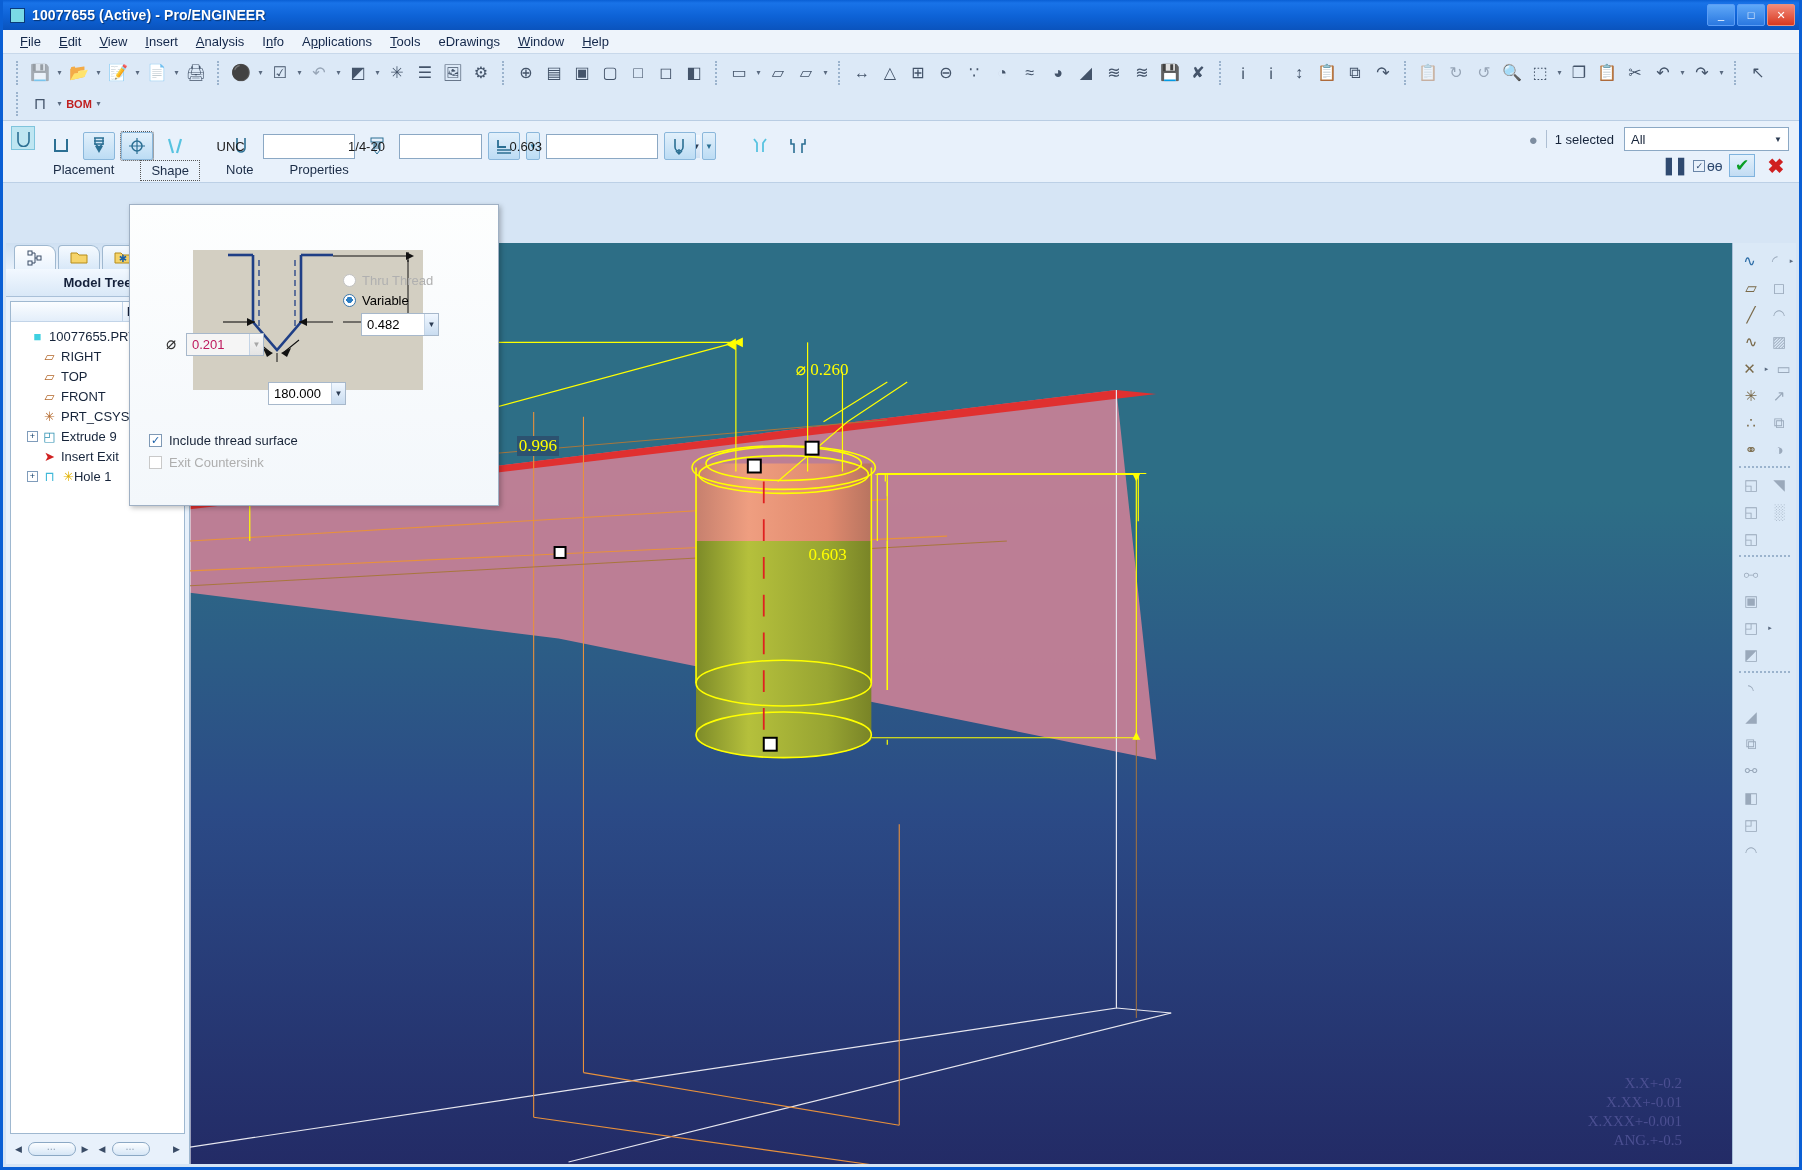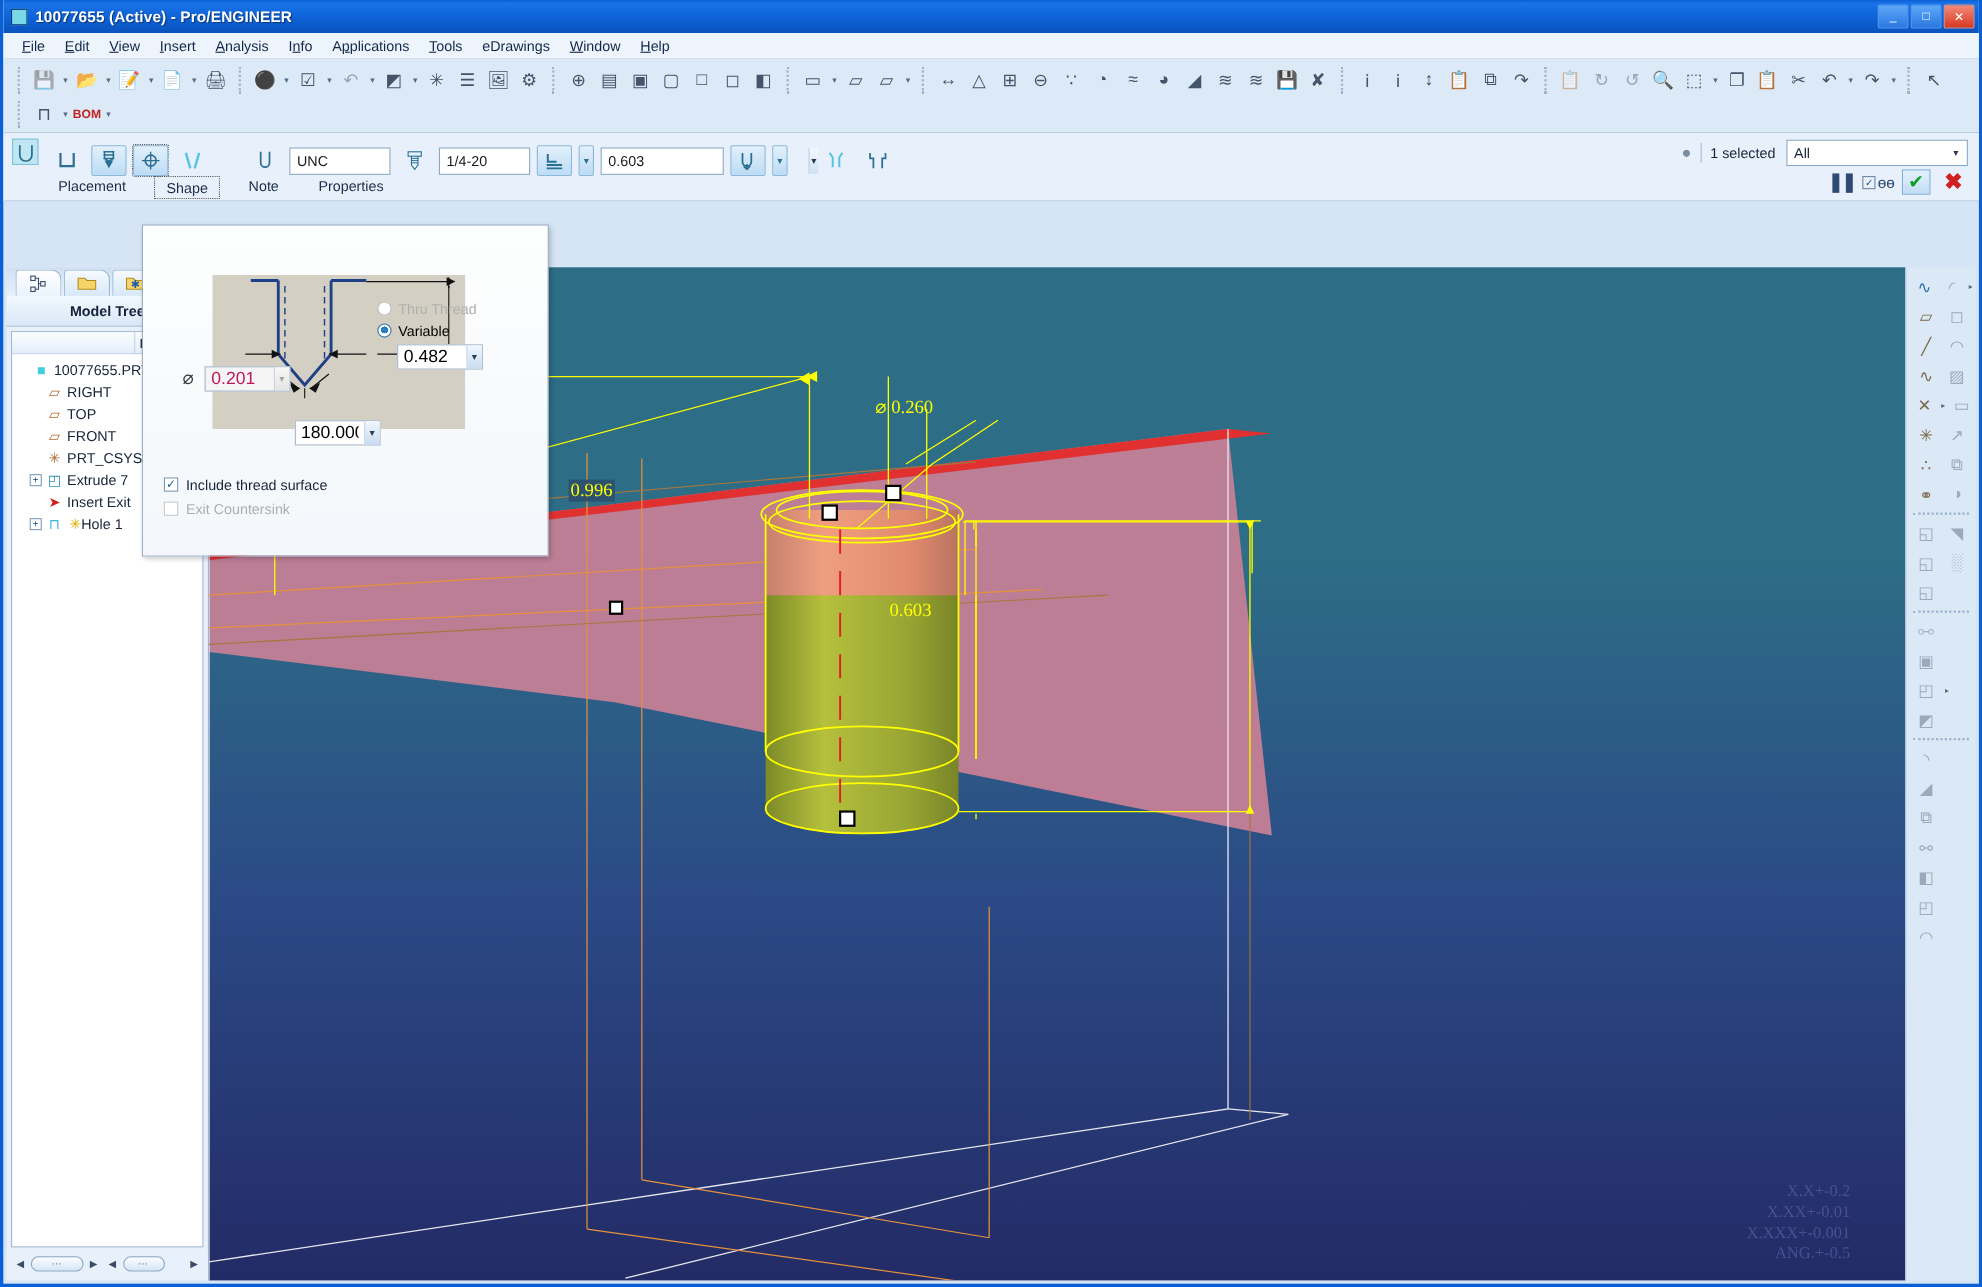--- a/index.html
+++ b/index.html
@@ -96,21 +96,21 @@
   .dbtn {
     width: 32px; height: 28px;
     display:flex;align-items:center;justify-content:center;
     border: 1px solid transparent; border-radius: 2px;
     color: #2b6f93; font-size: 17px;
   }
   .dbtn.sel { background: linear-gradient(180deg,#e2f0fb,#bcdcf4); border-color:#8ab7db; }
   .dbtn.focus { outline: 1px dotted #555; }
   .field {
     display: flex; align-items: stretch; height: 25px;
-    border: 1px solid #8ba8c4; background: #fff;
+    border: 1px solid #8ba8c4; background: #fff; justify-content: center;
   }
   .field input {
     border: none; outline: none; padding: 0 6px;
     font-family: "Liberation Sans", sans-serif; font-size: 13px;
     color: #1a1a1a; background: transparent;
   }
   .field .drop {
     width: 19px; border-left: 1px solid #b9cde3;
     background: linear-gradient(180deg,#f4f9ff,#cfe0f2);
     display:flex;align-items:center;justify-content:center;
@@ -228,21 +228,21 @@
     box-shadow: 2px 2px 5px rgba(0,0,0,.25);
     z-index: 40;
   }
   .shapecanvas { position: absolute; left: 63px; top: 45px; width: 230px; height: 145px; }
   .sfield {
     position: absolute; display:flex; align-items:stretch; height: 23px;
     border: 1px solid #a7b8cb; background:#fff;
   }
   .sfield input {
     border:none; outline:none; padding: 0 5px; width: 100%;
-    font-family:"Liberation Sans", sans-serif; font-size: 16px; background: transparent;
+    font-family:"Liberation Sans", sans-serif; font-size: 13px; background: transparent;
   }
   .sfield .drop { width:18px; border-left:1px solid #c4d4e6;
                   background:linear-gradient(180deg,#f0f7ff,#c9dcf0);
                   display:flex;align-items:center;justify-content:center;font-size:8px;color:#2b3b52;}
   .sfield.disabled { background:#f5f5f5; }
   .sfield.disabled input { color:#be185d; }
   .sfield.disabled .drop { background:linear-gradient(180deg,#f7f7f7,#e4e4e4); color:#a6a6a6; }
   .radio { position:absolute; display:flex; align-items:center; gap:6px; font-size:13px; }
   .rdot { width: 13px; height:13px; border-radius:50%; border:1px solid #7f99b5; background:#fff;
           display:flex;align-items:center;justify-content:center;}
@@ -547,21 +547,21 @@
           <div class="tnode">
             <span class="ind" style="width: 12px;"></span>
             <span class="expspace"></span>
             <span class="ico" style="color: rgb(180, 106, 46);">✳</span>
             <span>PRT_CSYS</span>
           </div>
           <div class="tnode">
             <span class="ind" style="width: 12px;"></span>
             <span class="exp">+</span>
             <span class="ico" style="color: rgb(43, 143, 176);">◰</span>
-            <span>Extrude 7</span>
+            <span>Extrude 9</span>
           </div>
           <div class="tnode">
             <span class="ind" style="width: 12px;"></span>
             <span class="expspace"></span>
             <span class="ico" style="color: rgb(208, 32, 32);">➤</span>
             <span>Insert Exit</span>
           </div>
           <div class="tnode">
             <span class="ind" style="width: 12px;"></span>
             <span class="exp">+</span>

